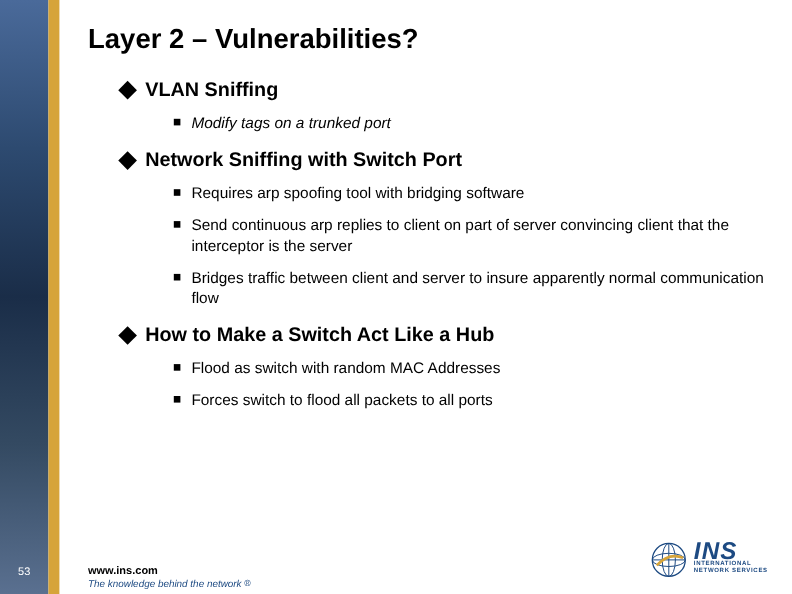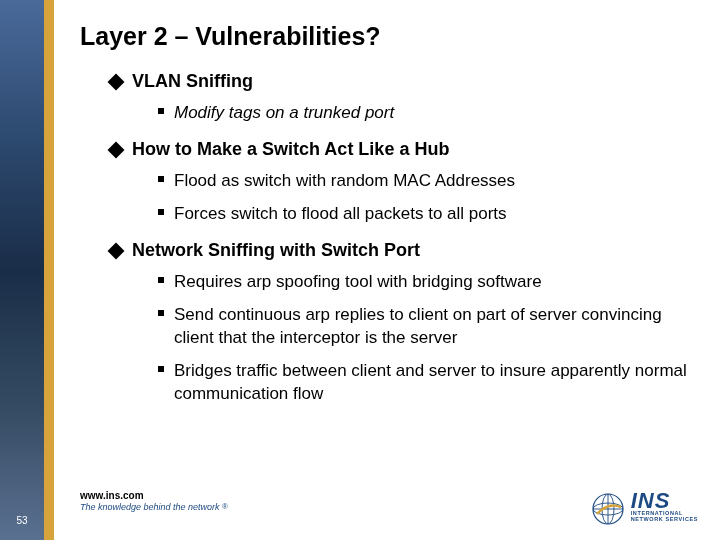--- a/index.html
+++ b/index.html
@@ -59,38 +59,38 @@
     border: 6px solid #000;
     transform: rotate(45deg);
   }
   ul.lvl2 {
     list-style: none;
     padding-left: 26px;
     margin-top: 8px;
   }
   ul.lvl2 > li {
     position: relative;
-    font-size: 17px;
+    font-size: 14px;
     font-weight: normal;
     color: #000;
     margin-top: 10px;
     padding-left: 16px;
     line-height: 1.35;
   }
   ul.lvl2 > li.italic { font-style: italic; }
   ul.lvl2 > li::before {
     content: "";
     position: absolute;
     left: 0; top: 6px;
     width: 6px; height: 6px;
     background: #000;
   }
   .footer {
     position: absolute;
-    left: 80px; bottom: 28px;
+    left: 80px; bottom: 4px;
   }
   .footer-url {
     font-size: 10px;
     font-weight: bold;
     color: #000;
   }
   .footer-tag {
     font-size: 9px;
     color: #1d4a82;
     font-style: italic;
@@ -130,32 +130,32 @@
   <div class="title">Layer 2 – Vulnerabilities?</div>
 
   <ul class="lvl1">
     <li>
       <span>VLAN Sniffing</span>
       <ul class="lvl2">
         <li class="italic">Modify tags on a trunked port</li>
       </ul>
     </li>
     <li>
-      <span>How to Make a Switch Act Like a Hub</span>
-      <ul class="lvl2">
-        <li>Flood as switch with random MAC Addresses</li>
-        <li>Forces switch to flood all packets to all ports</li>
-      </ul>
-    </li>
-    <li>
       <span>Network Sniffing with Switch Port</span>
       <ul class="lvl2">
         <li>Requires arp spoofing tool with bridging software</li>
         <li>Send continuous arp replies to client on part of server convincing client that the interceptor is the server</li>
         <li>Bridges traffic between client and server to insure apparently normal communication flow</li>
+      </ul>
+    </li>
+    <li>
+      <span>How to Make a Switch Act Like a Hub</span>
+      <ul class="lvl2">
+        <li>Flood as switch with random MAC Addresses</li>
+        <li>Forces switch to flood all packets to all ports</li>
       </ul>
     </li>
   </ul>
 </div>
 
 <div class="footer">
   <div class="footer-url">www.ins.com</div>
   <div class="footer-tag">
     <span>The knowledge behind the network </span><span class="reg">®</span>
   </div>

